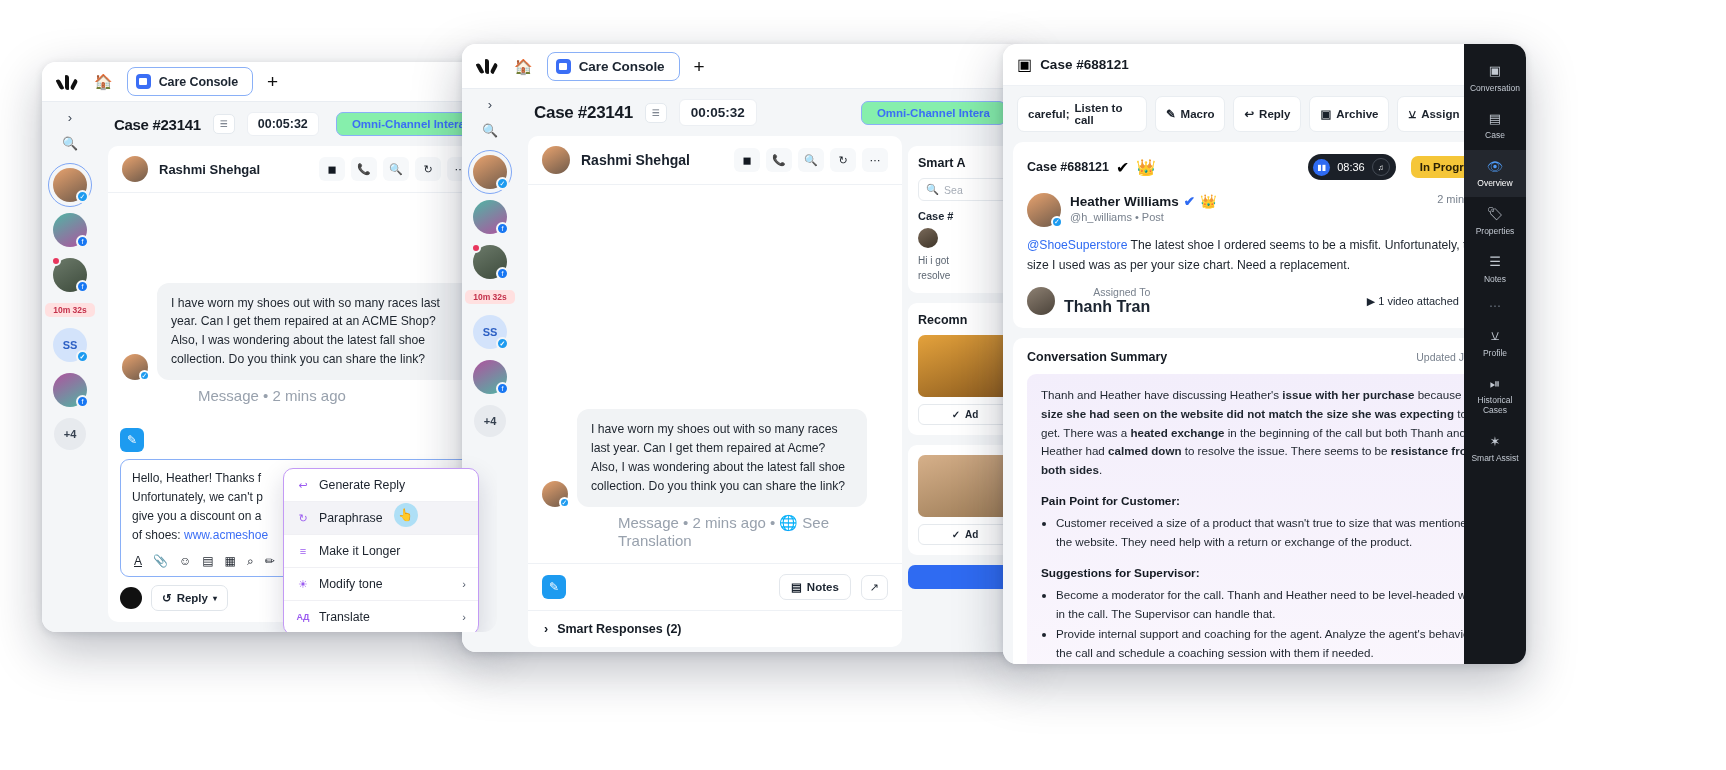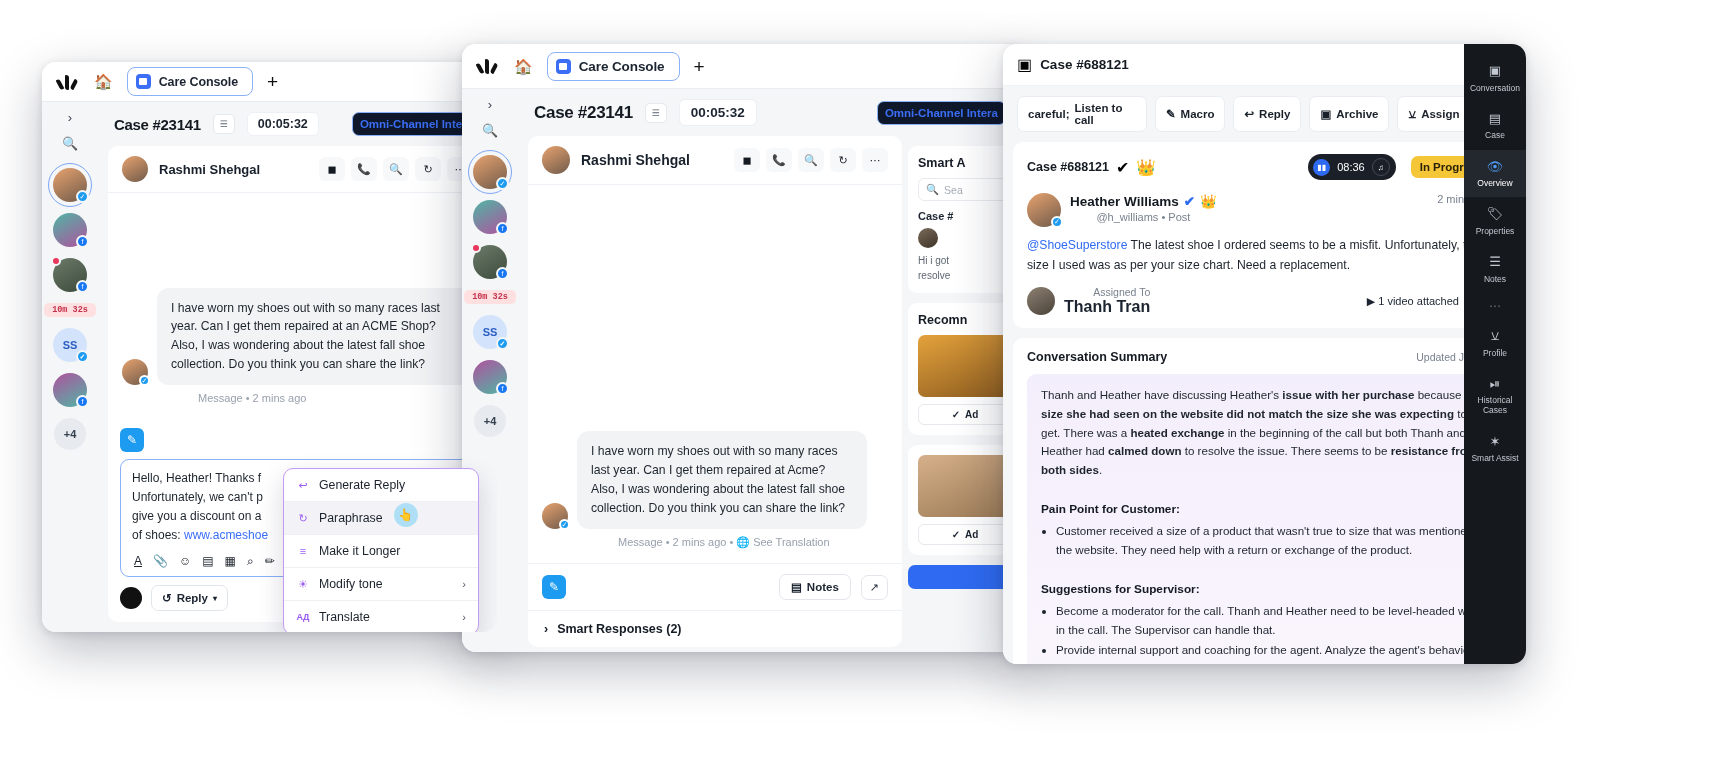--- a/index.html
+++ b/index.html
@@ -39,49 +39,49 @@
         background-size:cover; }
   .av.sel { outline:1.6px solid #7ea6f5; outline-offset:4px; border-radius:50%; }
   .badge-dot { position:absolute; right:-2px; bottom:-1px; width:13px; height:13px;
         border-radius:50%; border:2px solid #f4f6f8; display:flex; align-items:center;
         justify-content:center; font-size:7px; color:#fff; }
   .badge-tw { background:#1d9bf0; }
   .badge-fb { background:#1877f2; }
   .topdot { position:absolute; left:-2px; top:-2px; width:10px; height:10px; border-radius:50%;
         background:#e8365d; border:2px solid #f4f6f8; }
   .timechip { background:#ffe0e0; color:#c4314b; font-size:8.5px; font-weight:700;
-        border-radius:5px; padding:2px 8px;font-family:Liberation Mono, monospace; }
+        border-radius:5px; padding:2px 8px; }
   .plusn { width:32px; height:32px; border-radius:50%; background:#e7eaee; color:#35404f;
         font-size:11px; font-weight:700; display:flex; align-items:center; justify-content:center; }
 
   .main { flex:1; background:#f4f6f8; display:flex; flex-direction:column; min-width:0; }
   .casebar { display:flex; align-items:center; gap:12px; padding:10px 16px; }
   .case-title { font-weight:800; font-size:15px; color:#141a22; letter-spacing:-.3px; }
   .sqbtn { width:22px; height:20px; border-radius:5px; background:#fff; border:1px solid #e4e9ee;
            display:flex; align-items:center; justify-content:center; font-size:9px; color:#5a6472; }
   .timer { background:#fff; border-radius:6px; padding:4px 10px; font-size:12.5px;
            font-weight:600; color:#1b2430; border:1px solid #eceff3; }
-  .omni { margin-left:auto; border:1.4px solid #8ab0f7; border-radius:7px; background:#0f172a;
-          color:#3b6ef5; font-size:11.5px; font-weight:600; padding:5px 7px; white-space:nowrap; }
+  .omni { margin-left:auto; border:1.4px solid #8ab0f7; border-radius:7px; background:#86efac;
+          color:#3b6ef5; font-size:11.5px; font-weight:600; padding:5px 15px; white-space:nowrap; }
 
   .panel { background:#fff; border-radius:10px; margin:0 10px 10px 10px; flex:1;
            display:flex; flex-direction:column; min-height:0; overflow:hidden; }
   .convhead { display:flex; align-items:center; gap:11px; padding:10px 14px;
               border-bottom:1px solid #eef1f5; }
   .convhead .nm { font-size:13px; font-weight:700; color:#18202b; }
   .ic-btns { margin-left:auto; display:flex; gap:6px; }
   .ic-btn { width:26px; height:24px; border-radius:6px; background:#f6f8fa;
             display:flex; align-items:center; justify-content:center; font-size:11px; color:#141a22; }
 
   .msgarea { flex:1; padding:14px; display:flex; flex-direction:column; justify-content:flex-end;
              min-height:0; }
   .bubble-row { display:flex; align-items:flex-end; gap:9px; }
   .bubble { background:#f1f3f5; border-radius:12px; padding:11px 14px; font-size:12.2px;
             line-height:1.55; color:#1d242d; max-width:330px; }
-  .meta { font-size:11px; color:#98a1ad; margin:7px 0 0 44px;padding-left:32px; }
+  .meta { font-size:15px; color:#98a1ad; margin:7px 0 0 44px;padding-left:32px; }
 
   
   #win1 { left:42px; top:62px; width:455px; height:570px; }
   #win1 .topbar { height:40px; }
 
   .composer { border:1.4px solid #8ab0f7; border-radius:9px; margin:0 12px 8px 12px;
               padding:9px 11px 0 11px; background:#fff; }
   .composer p { font-size:12px; line-height:1.58; color:#1d242d; }
   .composer a { color:#3b6ef5; text-decoration:none; }
   .tw-badge { width:24px; height:24px; border-radius:6px; background:#1d9bf0; color:#fff;
@@ -163,36 +163,36 @@
               padding:4px 6px 4px 5px; display:flex; align-items:center; gap:7px; font-size:11px; }
   .darkpill .wave { width:17px; height:17px; border-radius:50%; background:#2f6bf2;
               display:flex; align-items:center; justify-content:center; font-size:8px; }
   .darkpill .hdp { width:18px; height:18px; border-radius:50%; border:1px solid #444b55;
               display:flex; align-items:center; justify-content:center; font-size:8px; }
   .statuspill { background:#f5c638; color:#2c2205; border-radius:7px; padding:5px 9px;
               font-size:11.5px; font-weight:700; display:flex; align-items:center; gap:6px;
               margin-left:8px; }
   .phead { display:flex; align-items:flex-start; gap:9px; margin-top:13px; }
   .pname { font-size:13.5px; font-weight:800; color:#141a22; display:flex; align-items:center; gap:5px; }
-  .phandle { font-size:11px; color:#78818d; margin-top:2px;text-align:center; }
+  .phandle { font-size:11px; color:#78818d; margin-top:2px; }
   .ptime { margin-left:auto; font-size:11px; color:#78818d; }
   .ptext { font-size:12.2px; line-height:1.6; color:#1d242d; margin-top:9px; }
   .ptext .mention { color:#2f6bf2; }
   .assigned { display:flex; align-items:center; gap:9px; margin-top:11px; }
   .asg-l { font-size:10.5px; color:#78818d;text-align:right; }
   .asg-n { font-size:16px; color:#1b2430; font-weight:700; }
   .attach { margin-left:auto; display:flex; gap:14px; font-size:11px; color:#1b2430;
             align-items:center; }
   .sumhead { display:flex; align-items:center; }
   .sumhead .h { font-size:12.5px; font-weight:800; color:#141a22; }
   .sumhead .u { margin-left:auto; font-size:10.5px; color:#78818d; }
   .sumbox { background:linear-gradient(180deg,#f3eefb,#faf6fd); border-radius:9px;
             padding:12px 14px; margin-top:10px; font-size:11.6px; line-height:1.62; color:#1d242d; }
   .sumbox b { font-weight:700; }
-  .sumbox h4 { font-size:11.8px; font-weight:800; margin:20px 0 3px; color:#141a22; }
+  .sumbox h4 { font-size:11.8px; font-weight:800; margin:12px 0 3px; color:#141a22; }
   .sumbox ul { margin:0 0 0 15px; }
   .sumbox li { margin-bottom:2px; }
 
   .darkrail { position:absolute; right:0; top:0; width:62px; height:100%; background:#15181d;
               display:flex; flex-direction:column; align-items:center; padding-top:10px; }
   .dr { width:62px; padding:9px 3px; display:flex; flex-direction:column; align-items:center;
         gap:4px; color:#c3c9d2; font-size:8.5px; text-align:center; line-height:1.2; }
   .dr .di { font-size:13px; }
   .dr.on { background:#23272e; color:#fff; }
   .dr.on .di { color:#4f9bf5; }

